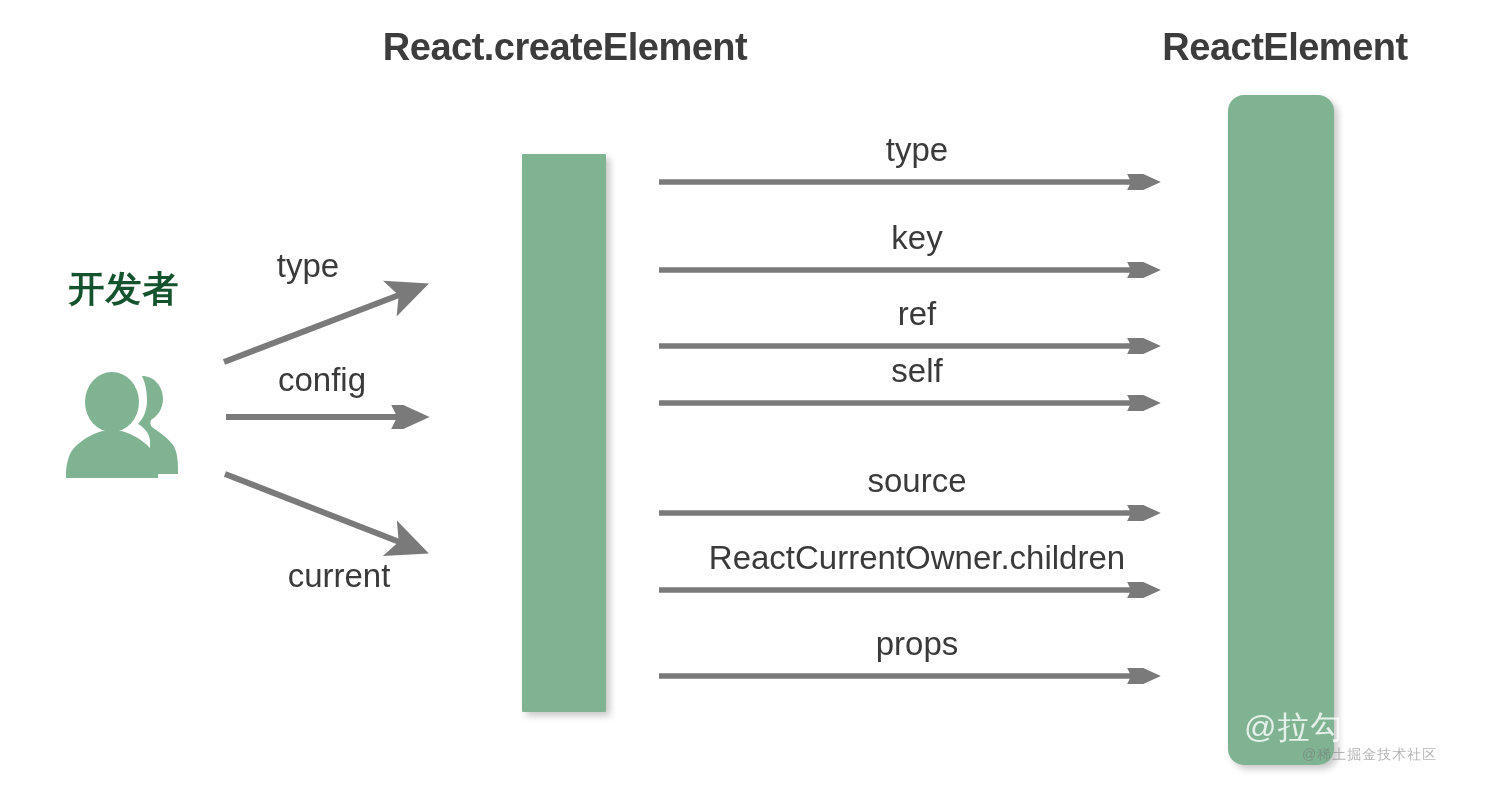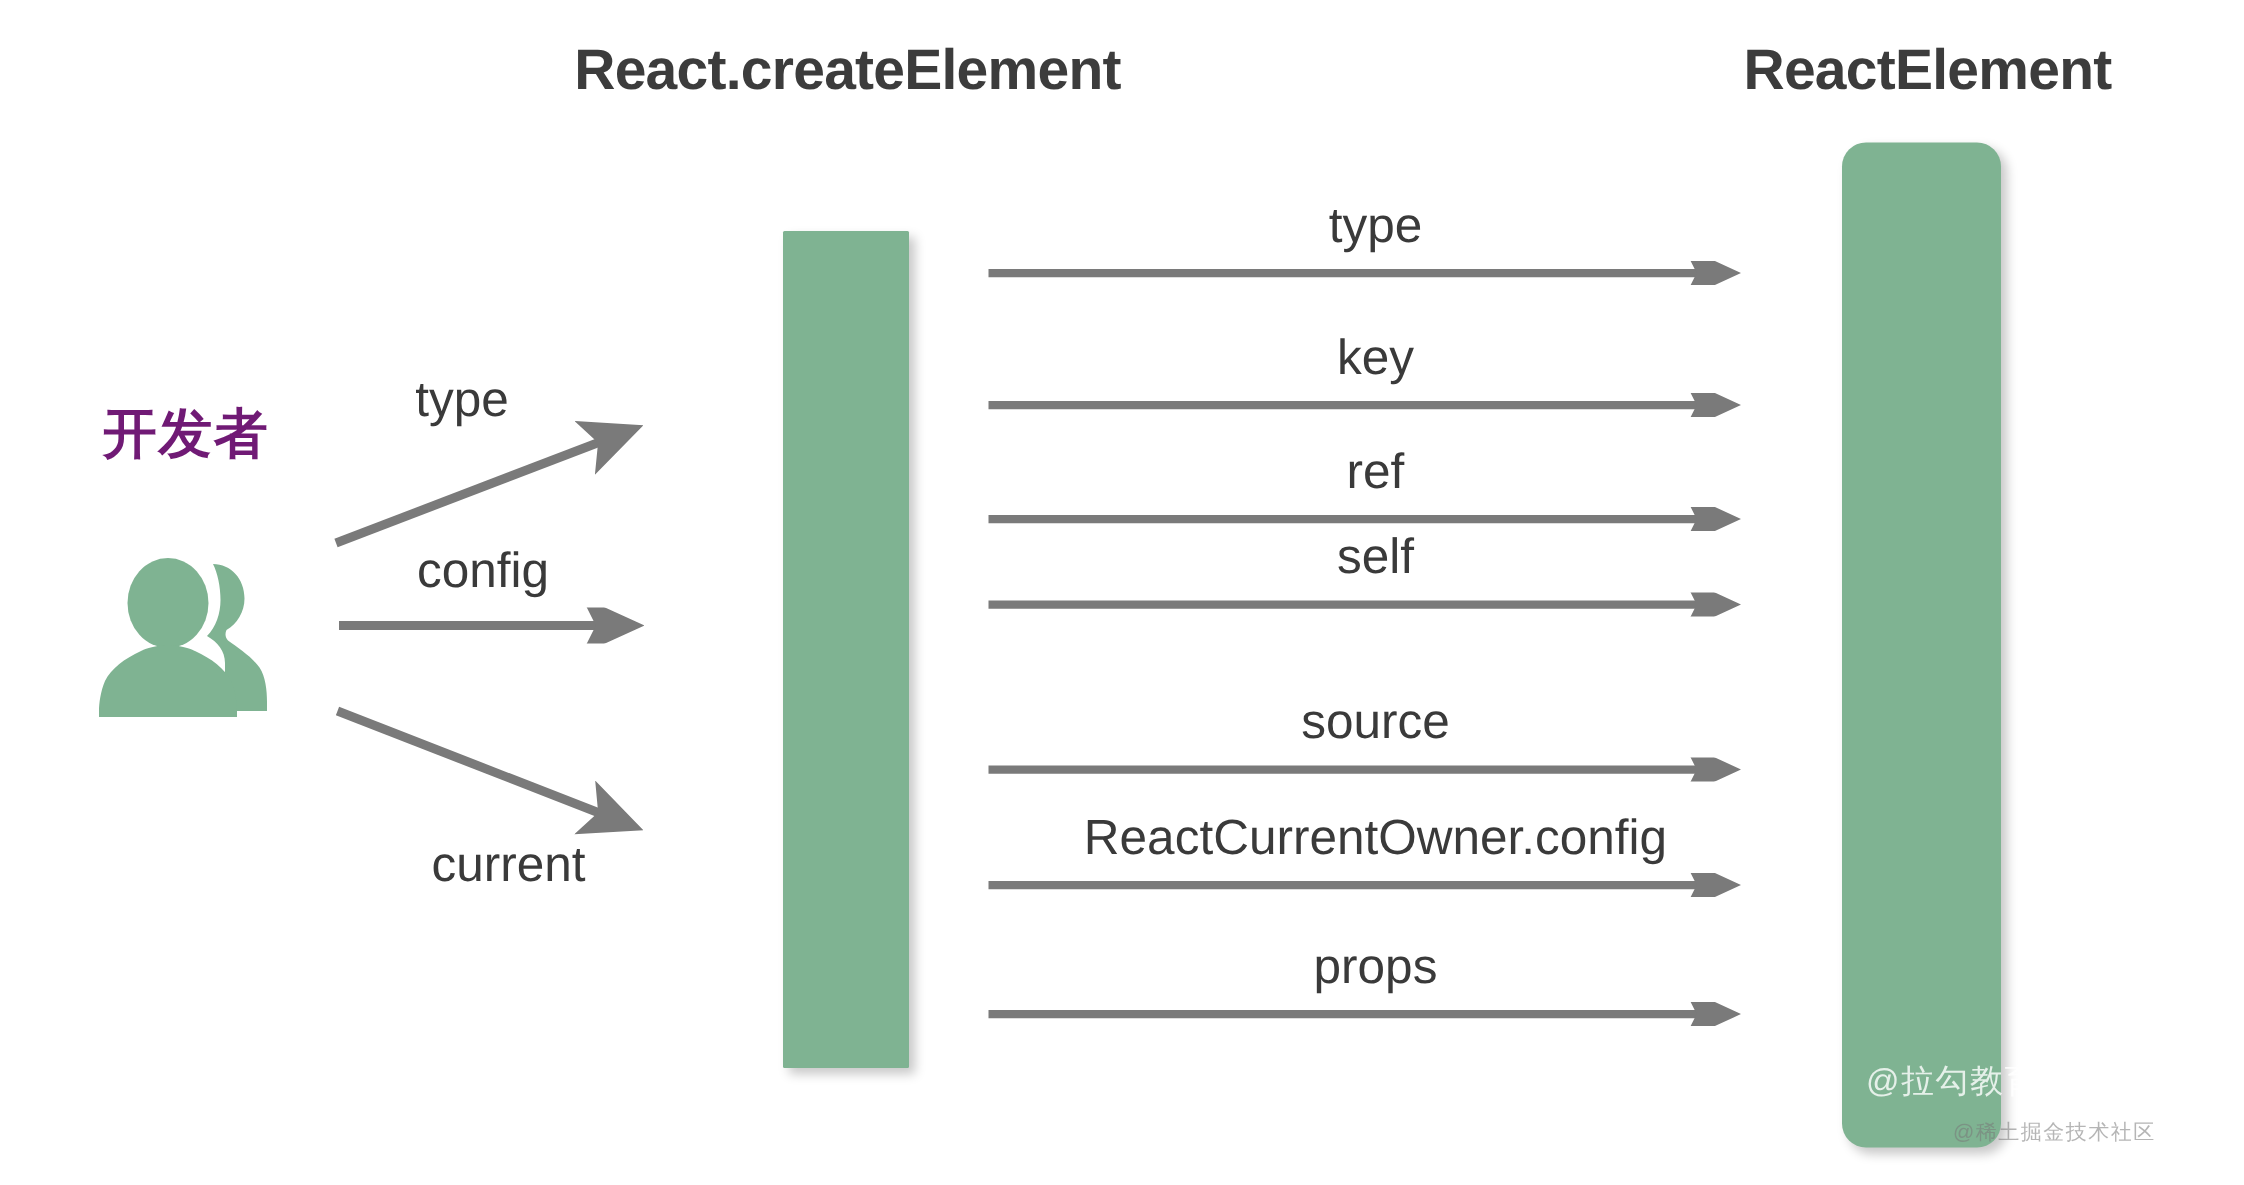--- a/index.html
+++ b/index.html
@@ -42,21 +42,21 @@
 
   
   #dev-label {
     position: absolute;
     left: 34px;
     top: 265px;
     width: 180px;
     text-align: center;
     font-size: 36px;
     font-weight: bold;
-    color: #701a75;
+    color: #14532d;
     letter-spacing: 1px;
     white-space: nowrap;
   }
   #dev-icon {
     position: absolute;
     left: 46px;
     top: 372px;
     width: 150px;
     height: 110px;
   }
@@ -121,21 +121,21 @@
   }
   #label-type    { left: 208px; top: 247px; width: 200px; }
   #label-config  { left: 218px; top: 361px; width: 208px; }
   #label-children{ left: 228px; top: 557px; width: 222px; }
 
   
   #wm-lagou {
     position: absolute;
     left: 1244px;
     top: 706px;
-    font-size: 22px;
+    font-size: 32px;
     color: rgba(255,255,255,0.80);
     letter-spacing: 1px;
     white-space: nowrap;
     font-weight: 500;
   }
   #wm-juejin {
     position: absolute;
     left: 1302px;
     top: 746px;
     font-size: 14px;
@@ -277,21 +277,21 @@
           <marker id="ah5" markerWidth="7" markerHeight="7" refX="5.4" refY="3.2" orient="auto">
             <path d="M0,0 L7,3.2 L0,6.4 L1.6,3.2 Z" fill="#7a7a7a"></path>
           </marker>
         </defs>
         <line x1="1" y1="8" x2="494" y2="8" stroke="#7a7a7a" stroke-width="5.5" marker-end="url(#ah5)"></line>
       </svg>
     </div>
   </div>
 
   <div class="flow-row" style="top:538px;">
-    <div class="flow-label">ReactCurrentOwner.config</div>
+    <div class="flow-label">ReactCurrentOwner.children</div>
     <div class="flow-arrow">
       <svg width="518" height="16" viewBox="0 0 518 16" xmlns="http://www.w3.org/2000/svg">
         <defs>
           <marker id="ah6" markerWidth="7" markerHeight="7" refX="5.4" refY="3.2" orient="auto">
             <path d="M0,0 L7,3.2 L0,6.4 L1.6,3.2 Z" fill="#7a7a7a"></path>
           </marker>
         </defs>
         <line x1="1" y1="8" x2="494" y2="8" stroke="#7a7a7a" stroke-width="5.5" marker-end="url(#ah6)"></line>
       </svg>
     </div>

